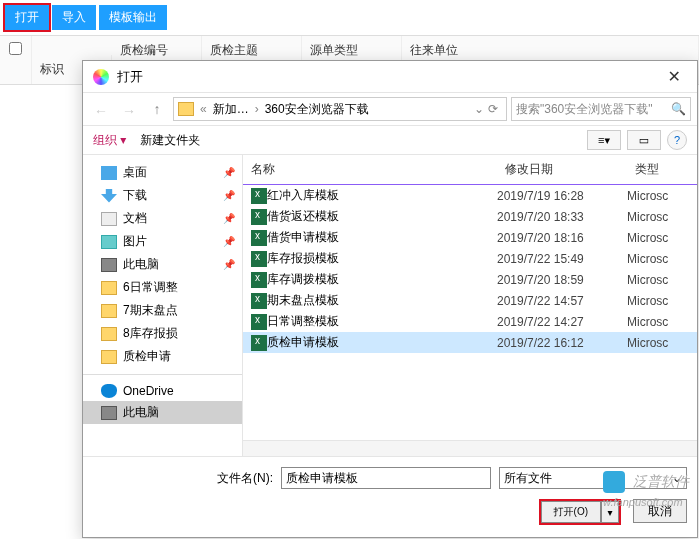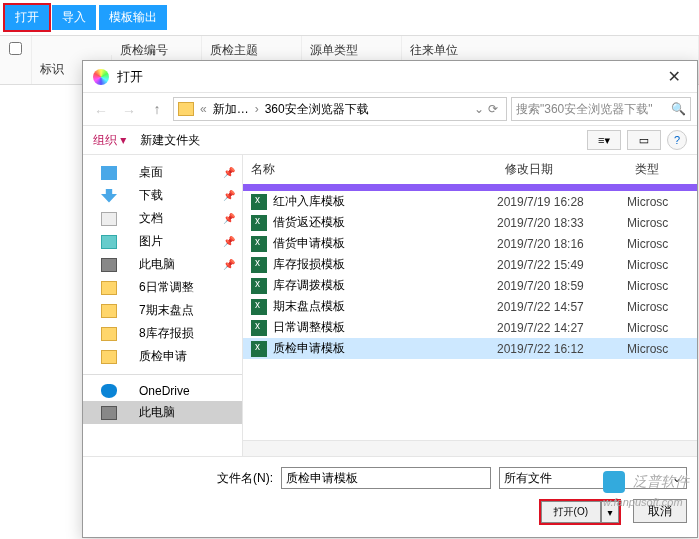--- a/index.html
+++ b/index.html
@@ -40,45 +40,45 @@
 .org-bar { display: flex; align-items: center; padding: 4px 10px; border-bottom: 1px solid #e5e5e5; font-size: 12px; }
 .org-bar .drop { color: #be185d; cursor: pointer; }
 .org-bar .newf { margin-left: 14px; cursor: pointer; }
 .view-btns { margin-left: auto; display: flex; gap: 6px; }
 .vb { width: 34px; height: 20px; border: 1px solid #ccc; background: #f7f7f7; font-size: 11px; display: flex; align-items: center; justify-content: center; cursor: pointer; }
 
 .body-area { flex: 1; display: flex; overflow: hidden; }
 
 
 .tree { width: 160px; border-right: 1px solid #e5e5e5; overflow-y: auto; font-size: 12px; padding: 6px 0; }
-.tree-item { display: flex; align-items: center; padding: 3px 6px 3px 18px; cursor: pointer; gap: 22px; }
+.tree-item { display: flex; align-items: center; padding: 3px 6px 3px 18px; cursor: pointer; gap: 6px; }
 .tree-item.sel { background: #d0d0d0; }
 .tico { width: 16px; height: 14px; display: inline-block; flex-shrink: 0; }
 .tico.desktop { background: #4aa8e8; }
 .tico.dl { background: #4aa8e8; clip-path: polygon(50% 100%,0 40%,30% 40%,30% 0,70% 0,70% 40%,100% 40%); }
 .tico.doc { background: #eee; border: 1px solid #aaa; }
 .tico.pic { background: #6cc; border: 1px solid #3aa; }
 .tico.pc { background: #888; border: 1px solid #555; }
 .tico.folder { background: #ffd66b; border: 1px solid #d9a93d; }
 .tico.cloud { background: #0a84d6; border-radius: 40% 40% 50% 50%; }
 .pin { margin-left: auto; color: #888; font-size: 10px; }
 
 .tree-divider { border-top: 1px solid #ddd; margin: 6px 0; }
 
 
 .files { flex: 1; display: flex; flex-direction: column; overflow: hidden; }
-.file-head { display: flex; font-size: 12px; border-bottom: 7px solid #8b5cf6; color: #333; }
+.file-head { display: flex; font-size: 12px; border-bottom: 1px solid #8b5cf6; color: #333; }
 .fh-cell { padding: 6px 8px; }
 .fh-name { flex: 1; }
 .fh-date { width: 130px; }
 .fh-type { width: 70px; }
 .file-body { flex: 1; overflow-y: auto; position: relative; }
 .file-row { display: flex; align-items: center; font-size: 12px; padding: 2px 0; cursor: default; }
 .file-row.sel { background: #cde8ff; }
-.fr-name { flex: 1; display: flex; align-items: flex-end; gap: 6px; padding-left: 8px; }
+.fr-name { flex: 1; display: flex; align-items: flex-end; gap: 0; padding-left: 8px; }
 .xls-ico { width: 16px; height: 16px; background: #1d7044; display: inline-block; position: relative; }
 .xls-ico::after { content:"x"; color:#fff; font-size:10px; position:absolute; left:4px; top:0; }
 .fr-date { width: 130px; color: #444; }
 .fr-type { width: 70px; color: #444; }
 .scroll-x { height: 16px; border-top: 1px solid #e5e5e5; background: #f5f5f5; }
 
 
 .dlg-foot { border-top: 1px solid #e5e5e5; padding: 10px 10px 12px 10px; font-size: 12px; }
 .fname-row { display: flex; align-items: center; gap: 8px; margin-bottom: 10px; justify-content: flex-end; }
 .fname-row label { }

